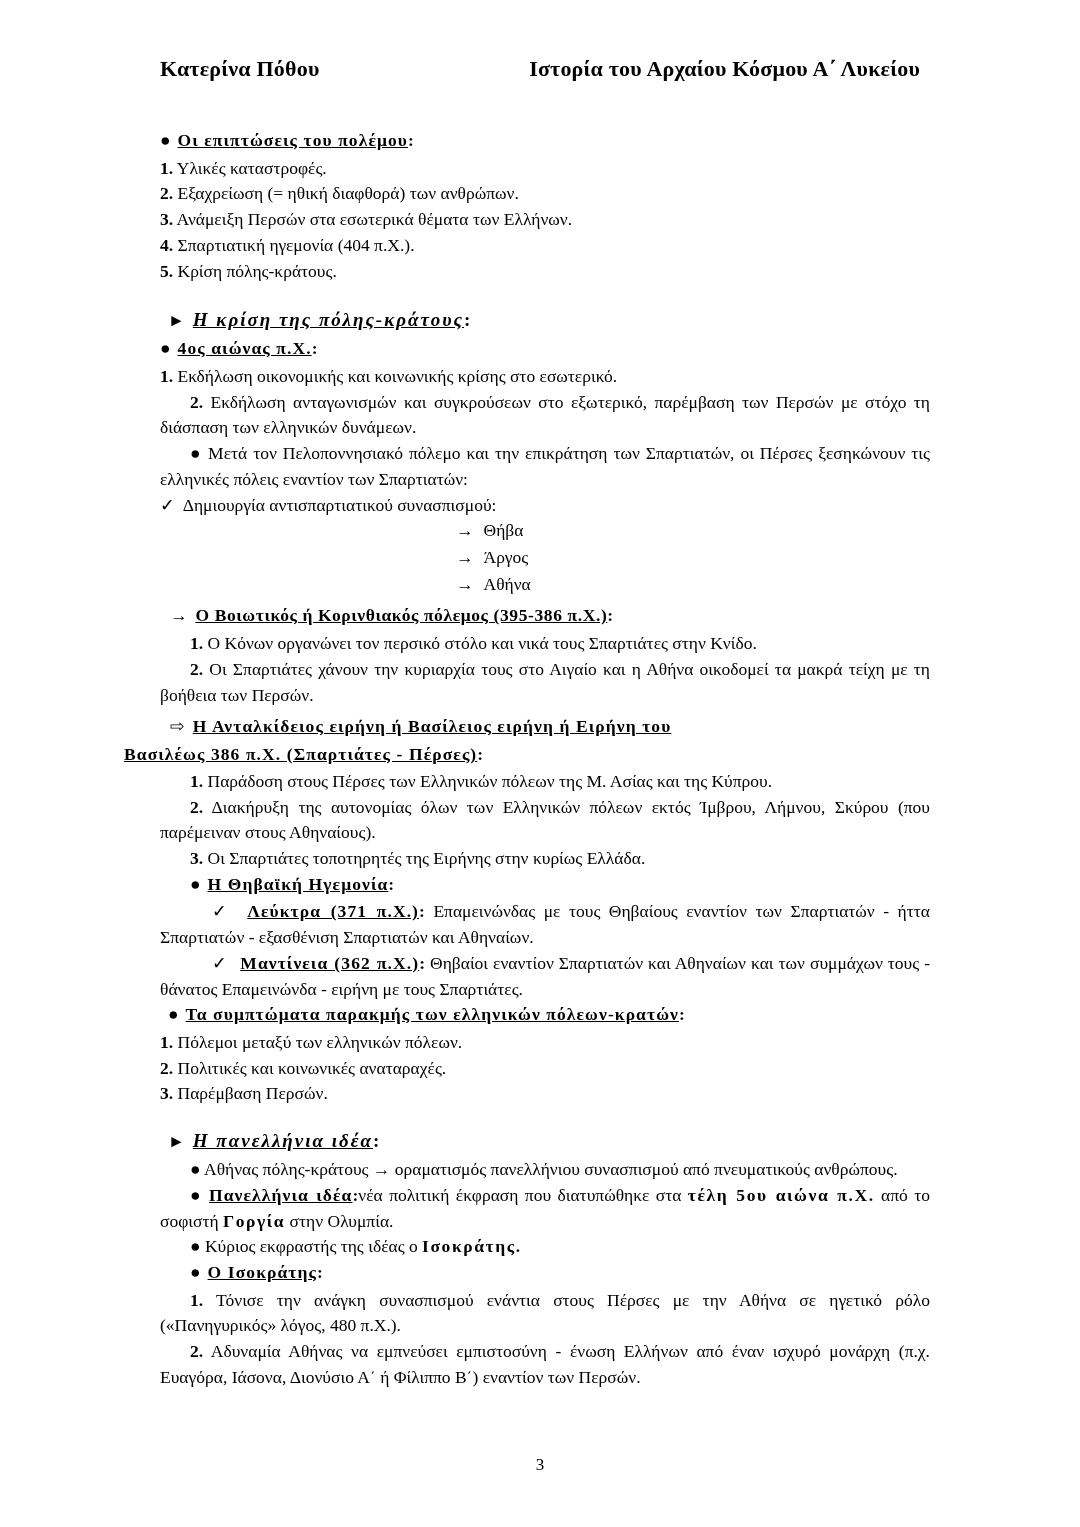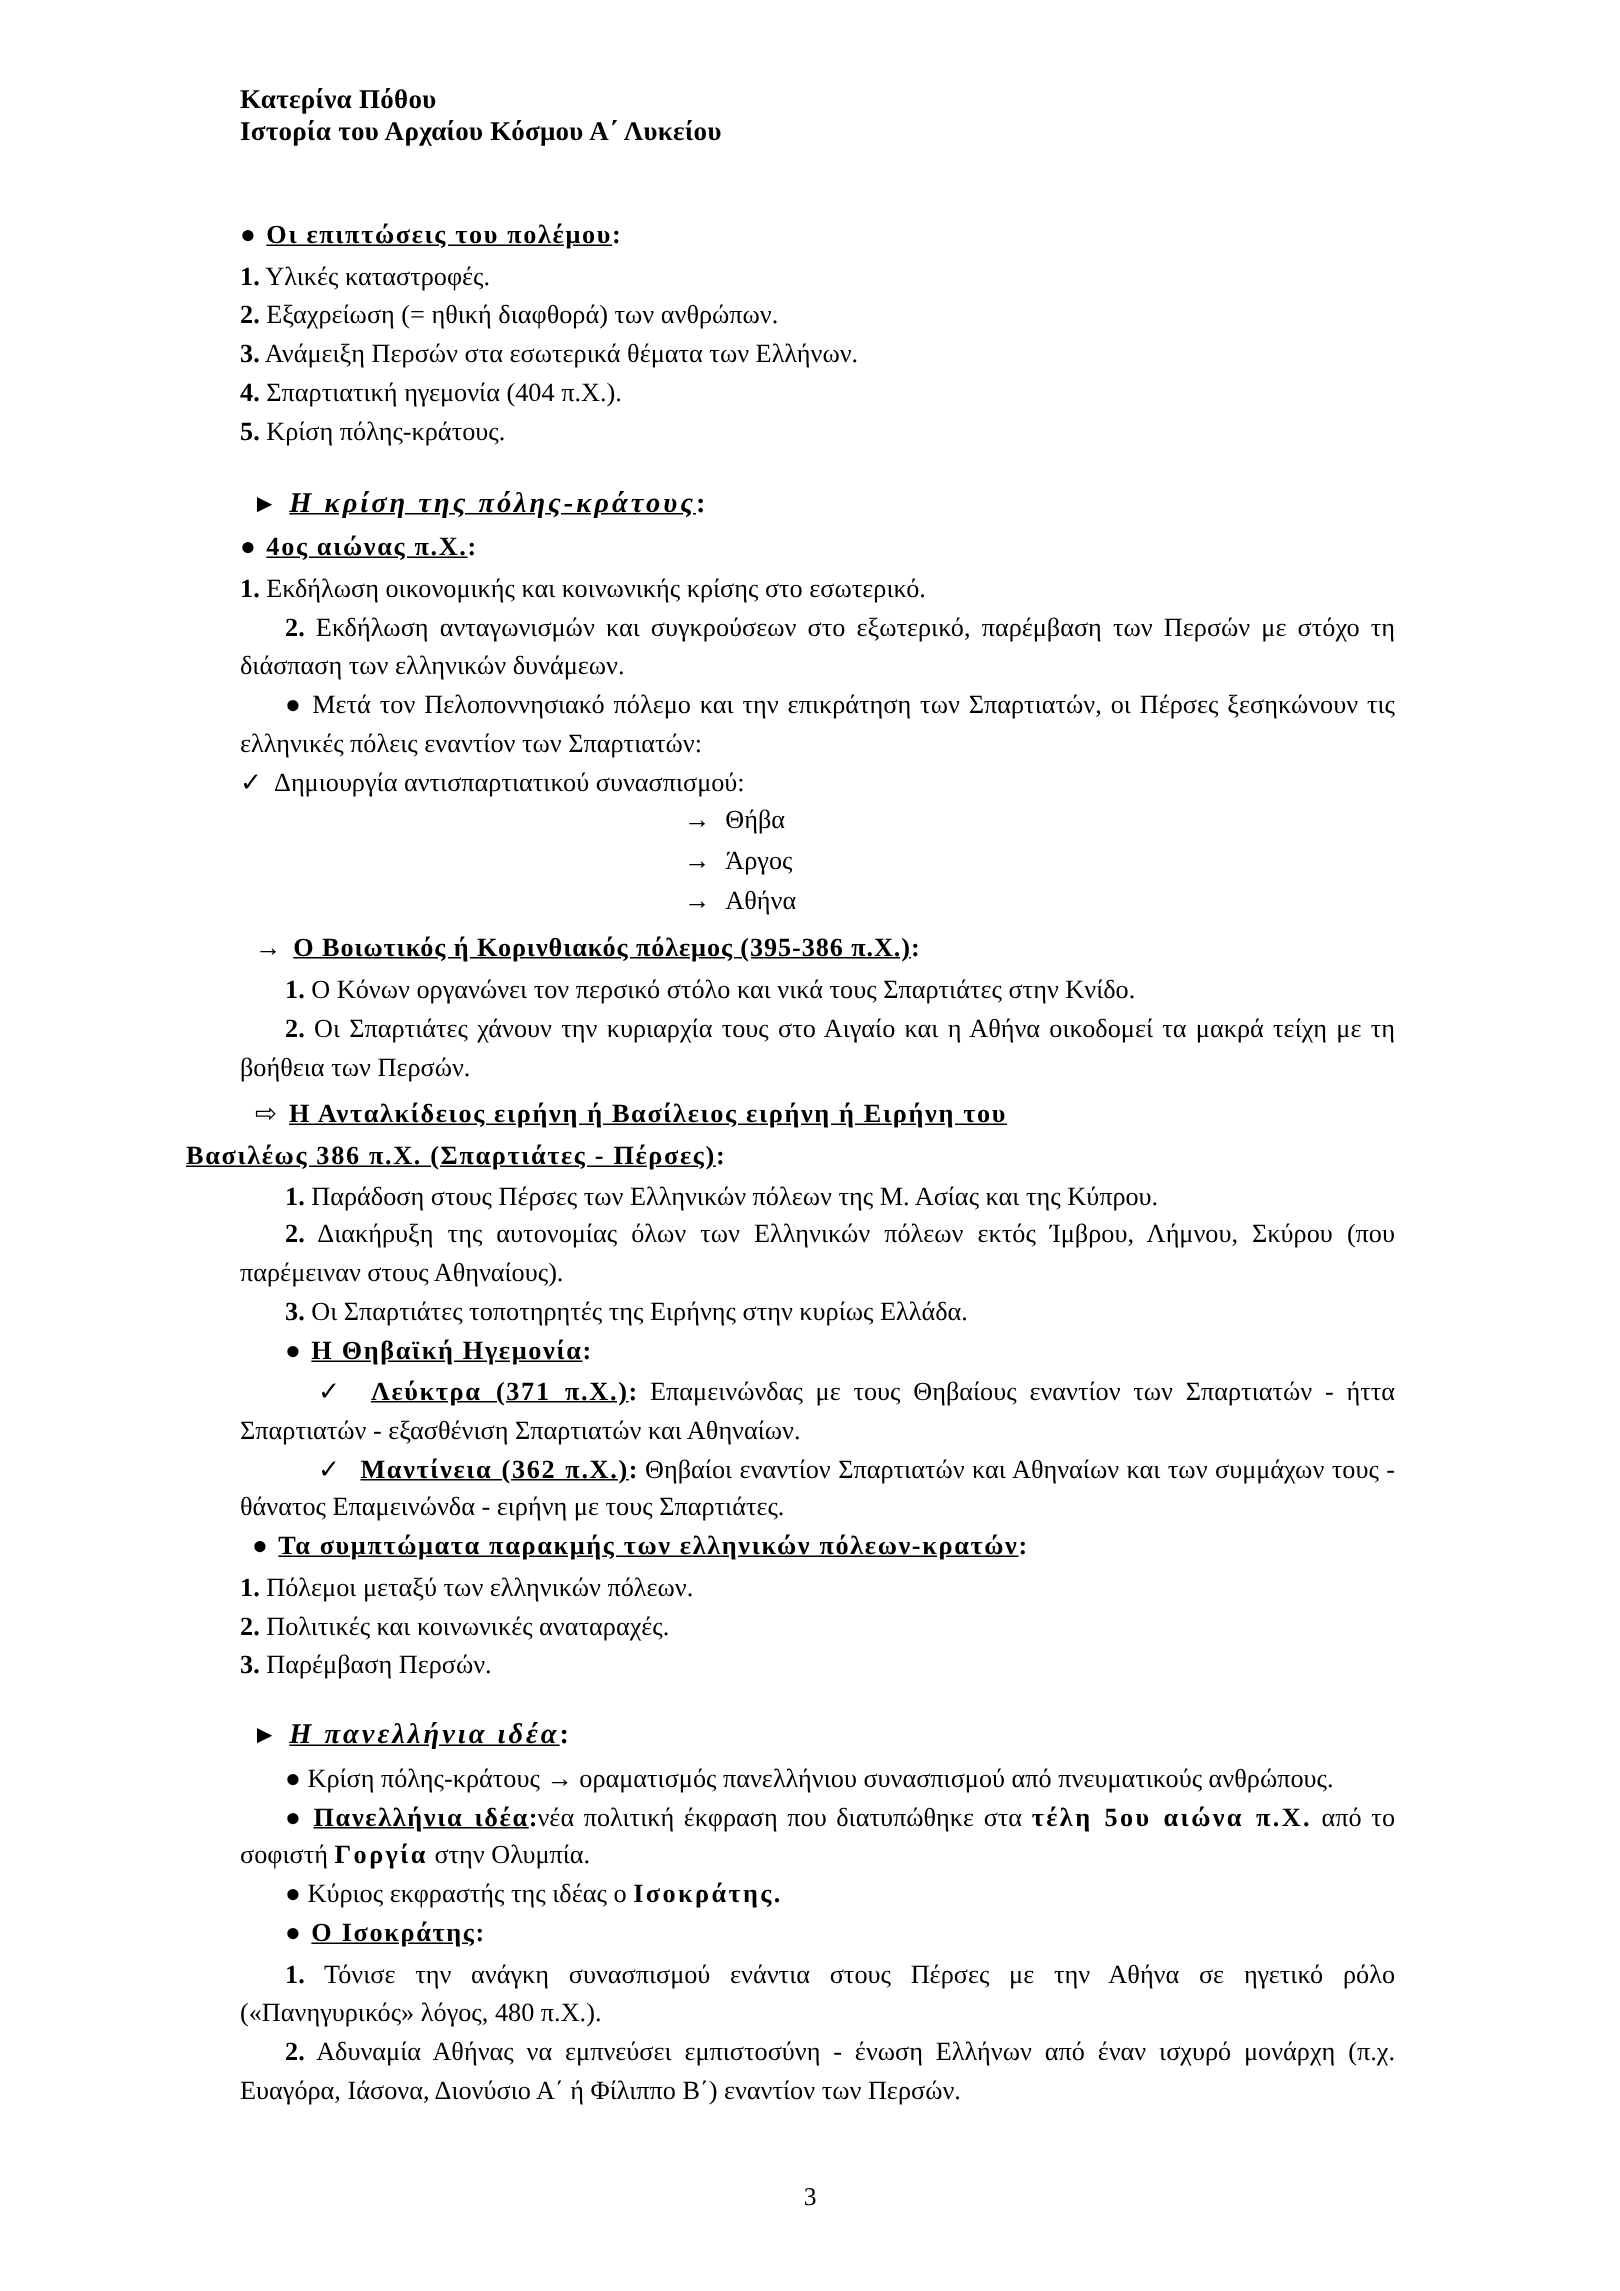--- a/index.html
+++ b/index.html
@@ -18,24 +18,23 @@
     margin: 0 auto;
     background: #ffffff;
     box-sizing: border-box;
     padding: 56px 150px 40px 160px;
   }
   .header {
     display: flex;
     justify-content: space-between;
     align-items: baseline;
     font-weight: bold;
-    font-size: 18px;
+    font-size: 22px;
     margin-bottom: 46px;
     padding-right: 10px;
-    flex-direction: column;
   }
   .header .left { letter-spacing: 0.2px; }
   .header .right { letter-spacing: 0.2px; }
 
   .body-col {
     font-size: 17.5px;
     line-height: 1.47;
   }
 
   
@@ -178,21 +177,21 @@
     <p class="just"><span class="num">1.</span> <span>Πόλεμοι μεταξύ των ελληνικών πόλεων.</span></p>
     <p class="just"><span class="num">2.</span> <span>Πολιτικές και κοινωνικές αναταραχές.</span></p>
     <p class="just"><span class="num">3.</span> <span>Παρέμβαση Περσών.</span></p>
 
     <div class="section-head" style="margin-top:20px;">
       <span class="tri">►</span><span class="txt">Η πανελλήνια ιδέα</span><span class="b">:</span>
     </div>
 
     <p class="just indent">
       <span>●</span>
-      <span>Κρίση πόλης-κράτους</span>
+      <span>Αθήνας πόλης-κράτους</span>
       <span>→</span>
       <span>οραματισμός πανελλήνιου συνασπισμού από πνευματικούς ανθρώπους.</span>
     </p>
 
     <p class="just indent">
       <span>●</span>
       <span class="u-bold">Πανελλήνια ιδέα</span><span class="b">:</span><span>νέα πολιτική έκφραση που διατυπώθηκε στα </span><span class="b sp-wide">τέλη 5ου αιώνα π.Χ.</span><span> από το σοφιστή </span><span class="b sp-wide">Γοργία</span><span> στην Ολυμπία.</span>
     </p>
 
     <p class="just indent">

